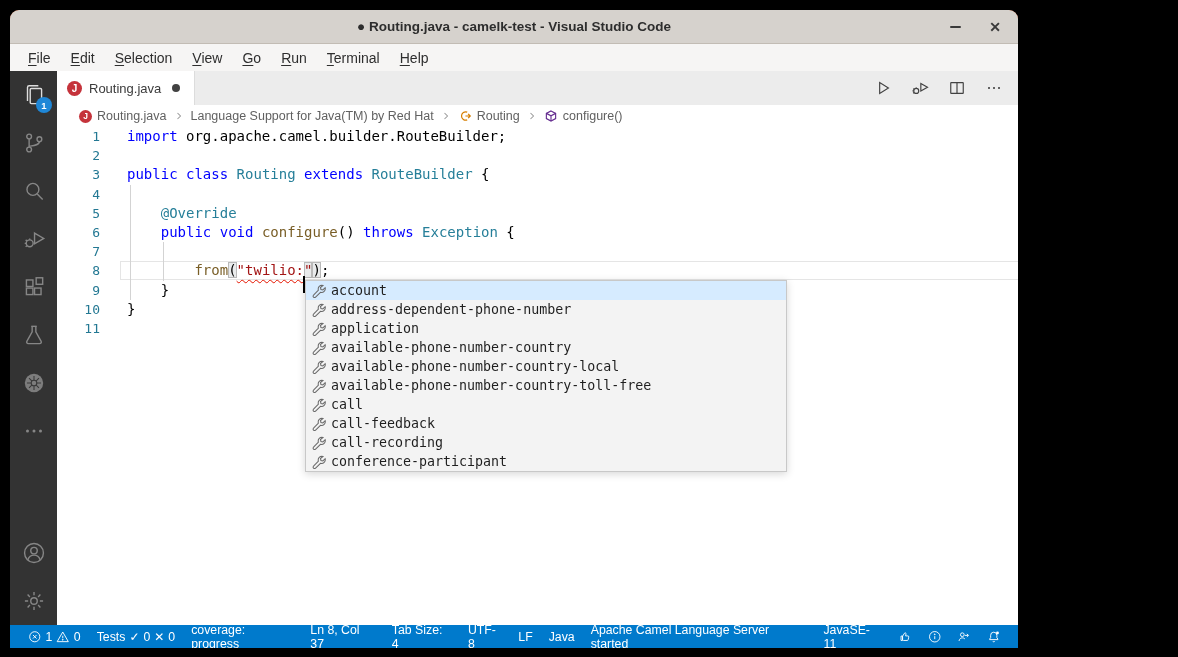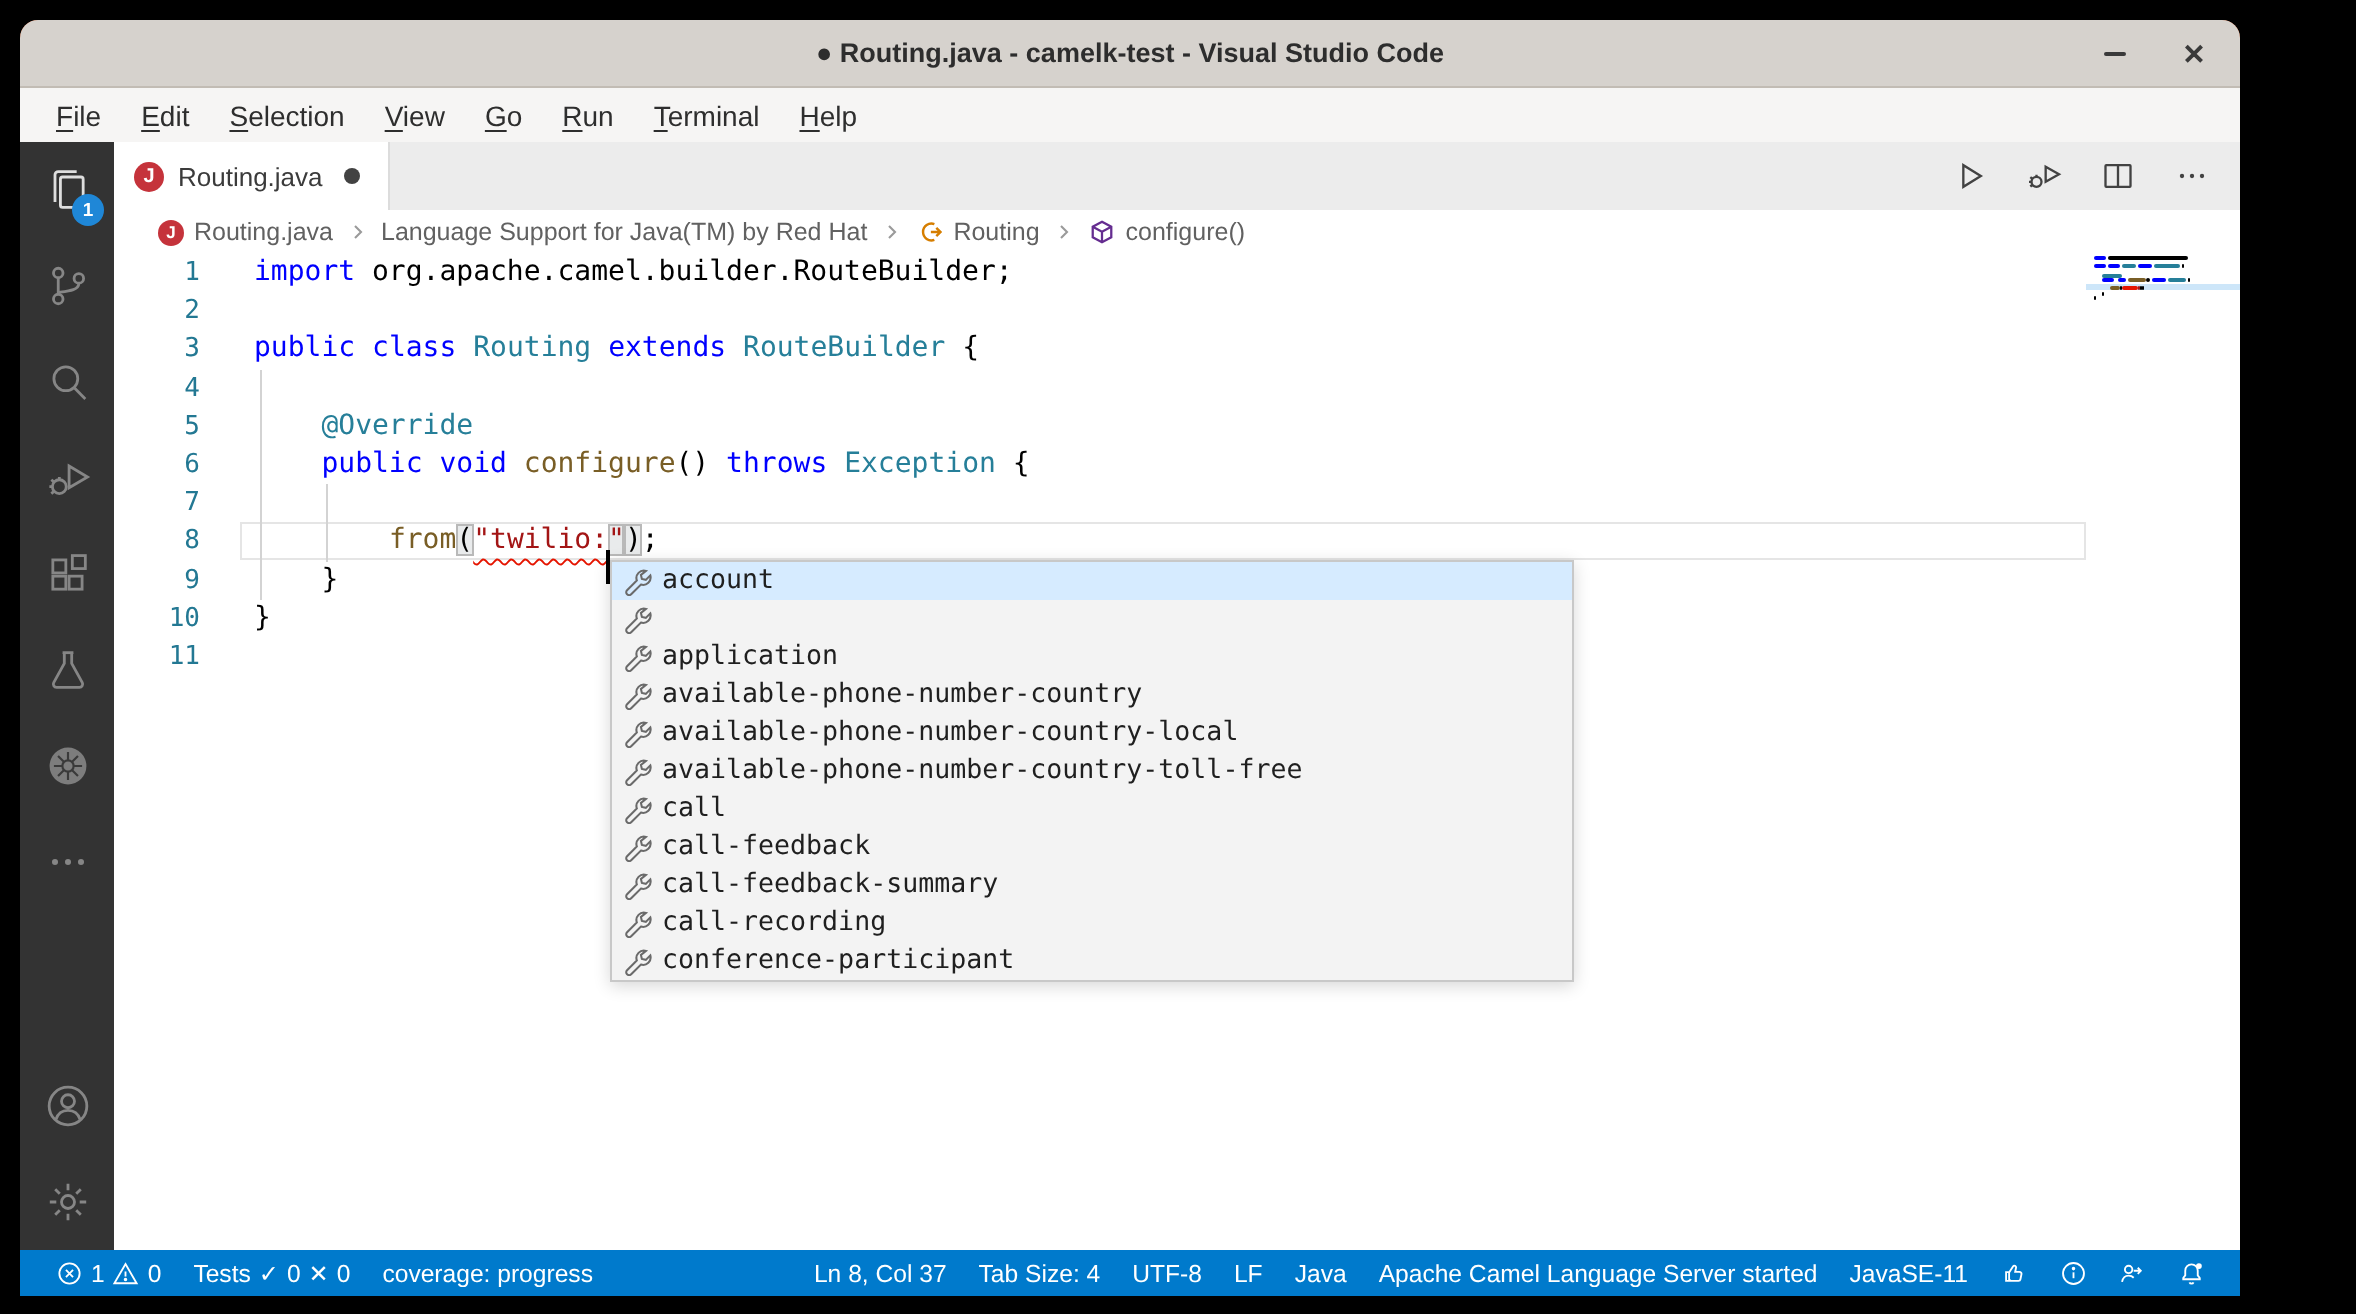--- a/index.html
+++ b/index.html
@@ -1,18 +1,18 @@
 <!DOCTYPE html>
 <html><head>
 <meta charset="utf-8">
 <style>
   html,body{margin:0;padding:0;background:#000;width:1178px;height:657px;overflow:hidden;
             font-family:"Liberation Sans", sans-serif;-webkit-font-smoothing:antialiased;}
   *{box-sizing:border-box;}
-  .window{position:absolute;left:10px;top:10px;width:1110px;height:638px;background:#c2410c;
+  .window{position:absolute;left:10px;top:10px;width:1008px;height:638px;background:#c2410c;
           border-radius:9px 9px 0 0;overflow:hidden;display:flex;flex-direction:column;}
   
   .titlebar{height:34px;background:#d6d2cd;border-bottom:1px solid #c2bcb4;display:flex;
             align-items:center;justify-content:center;position:relative;flex:0 0 auto;}
   .title-text{font-size:13.5px;font-weight:bold;color:#2d2d2d;}
   .win-controls{position:absolute;right:12px;top:0;height:100%;display:flex;align-items:center;gap:18px;}
   .win-btn{width:22px;height:22px;display:flex;align-items:center;justify-content:center;
            color:#3a3a3a;cursor:default;}
   .min-bar{width:11px;height:2px;background:#3a3a3a;border-radius:1px;}
   .close-x{font-size:14px;font-weight:bold;line-height:1;}
@@ -338,20 +338,21 @@
                   <path d="M12.8 2.6a4 4 0 0 0-4.9 5.1L2.7 12.9a1.55 1.55 0 1 0 2.2 2.2l5.2-5.2a4 4 0 0 0 5-4.9L12.7 7.4l-2.1-.5-.5-2.1z"></path>
                 </svg>
     <span class="suggest-label">account</span>
   </div>
 
 
   <div class="suggest-row">
     <svg viewBox="0 0 16 16">
                   <path d="M12.8 2.6a4 4 0 0 0-4.9 5.1L2.7 12.9a1.55 1.55 0 1 0 2.2 2.2l5.2-5.2a4 4 0 0 0 5-4.9L12.7 7.4l-2.1-.5-.5-2.1z"></path>
                 </svg>
+    <span class="suggest-label">address-dependent-phone-number</span>
   </div>
 
   <div class="suggest-row">
     <svg viewBox="0 0 16 16">
                   <path d="M12.8 2.6a4 4 0 0 0-4.9 5.1L2.7 12.9a1.55 1.55 0 1 0 2.2 2.2l5.2-5.2a4 4 0 0 0 5-4.9L12.7 7.4l-2.1-.5-.5-2.1z"></path>
                 </svg>
     <span class="suggest-label">application</span>
   </div>
 
   <div class="suggest-row">
@@ -383,26 +384,20 @@
     <span class="suggest-label">call</span>
   </div>
 
   <div class="suggest-row">
     <svg viewBox="0 0 16 16">
                   <path d="M12.8 2.6a4 4 0 0 0-4.9 5.1L2.7 12.9a1.55 1.55 0 1 0 2.2 2.2l5.2-5.2a4 4 0 0 0 5-4.9L12.7 7.4l-2.1-.5-.5-2.1z"></path>
                 </svg>
     <span class="suggest-label">call-feedback</span>
   </div>
 
-  <div class="suggest-row">
-    <svg viewBox="0 0 16 16">
-                  <path d="M12.8 2.6a4 4 0 0 0-4.9 5.1L2.7 12.9a1.55 1.55 0 1 0 2.2 2.2l5.2-5.2a4 4 0 0 0 5-4.9L12.7 7.4l-2.1-.5-.5-2.1z"></path>
-                </svg>
-    <span class="suggest-label">call-feedback-summary</span>
-  </div>
 
 
   <div class="suggest-row">
     <svg viewBox="0 0 16 16">
                   <path d="M12.8 2.6a4 4 0 0 0-4.9 5.1L2.7 12.9a1.55 1.55 0 1 0 2.2 2.2l5.2-5.2a4 4 0 0 0 5-4.9L12.7 7.4l-2.1-.5-.5-2.1z"></path>
                 </svg>
     <span class="suggest-label">call-recording</span>
   </div>
 
 

